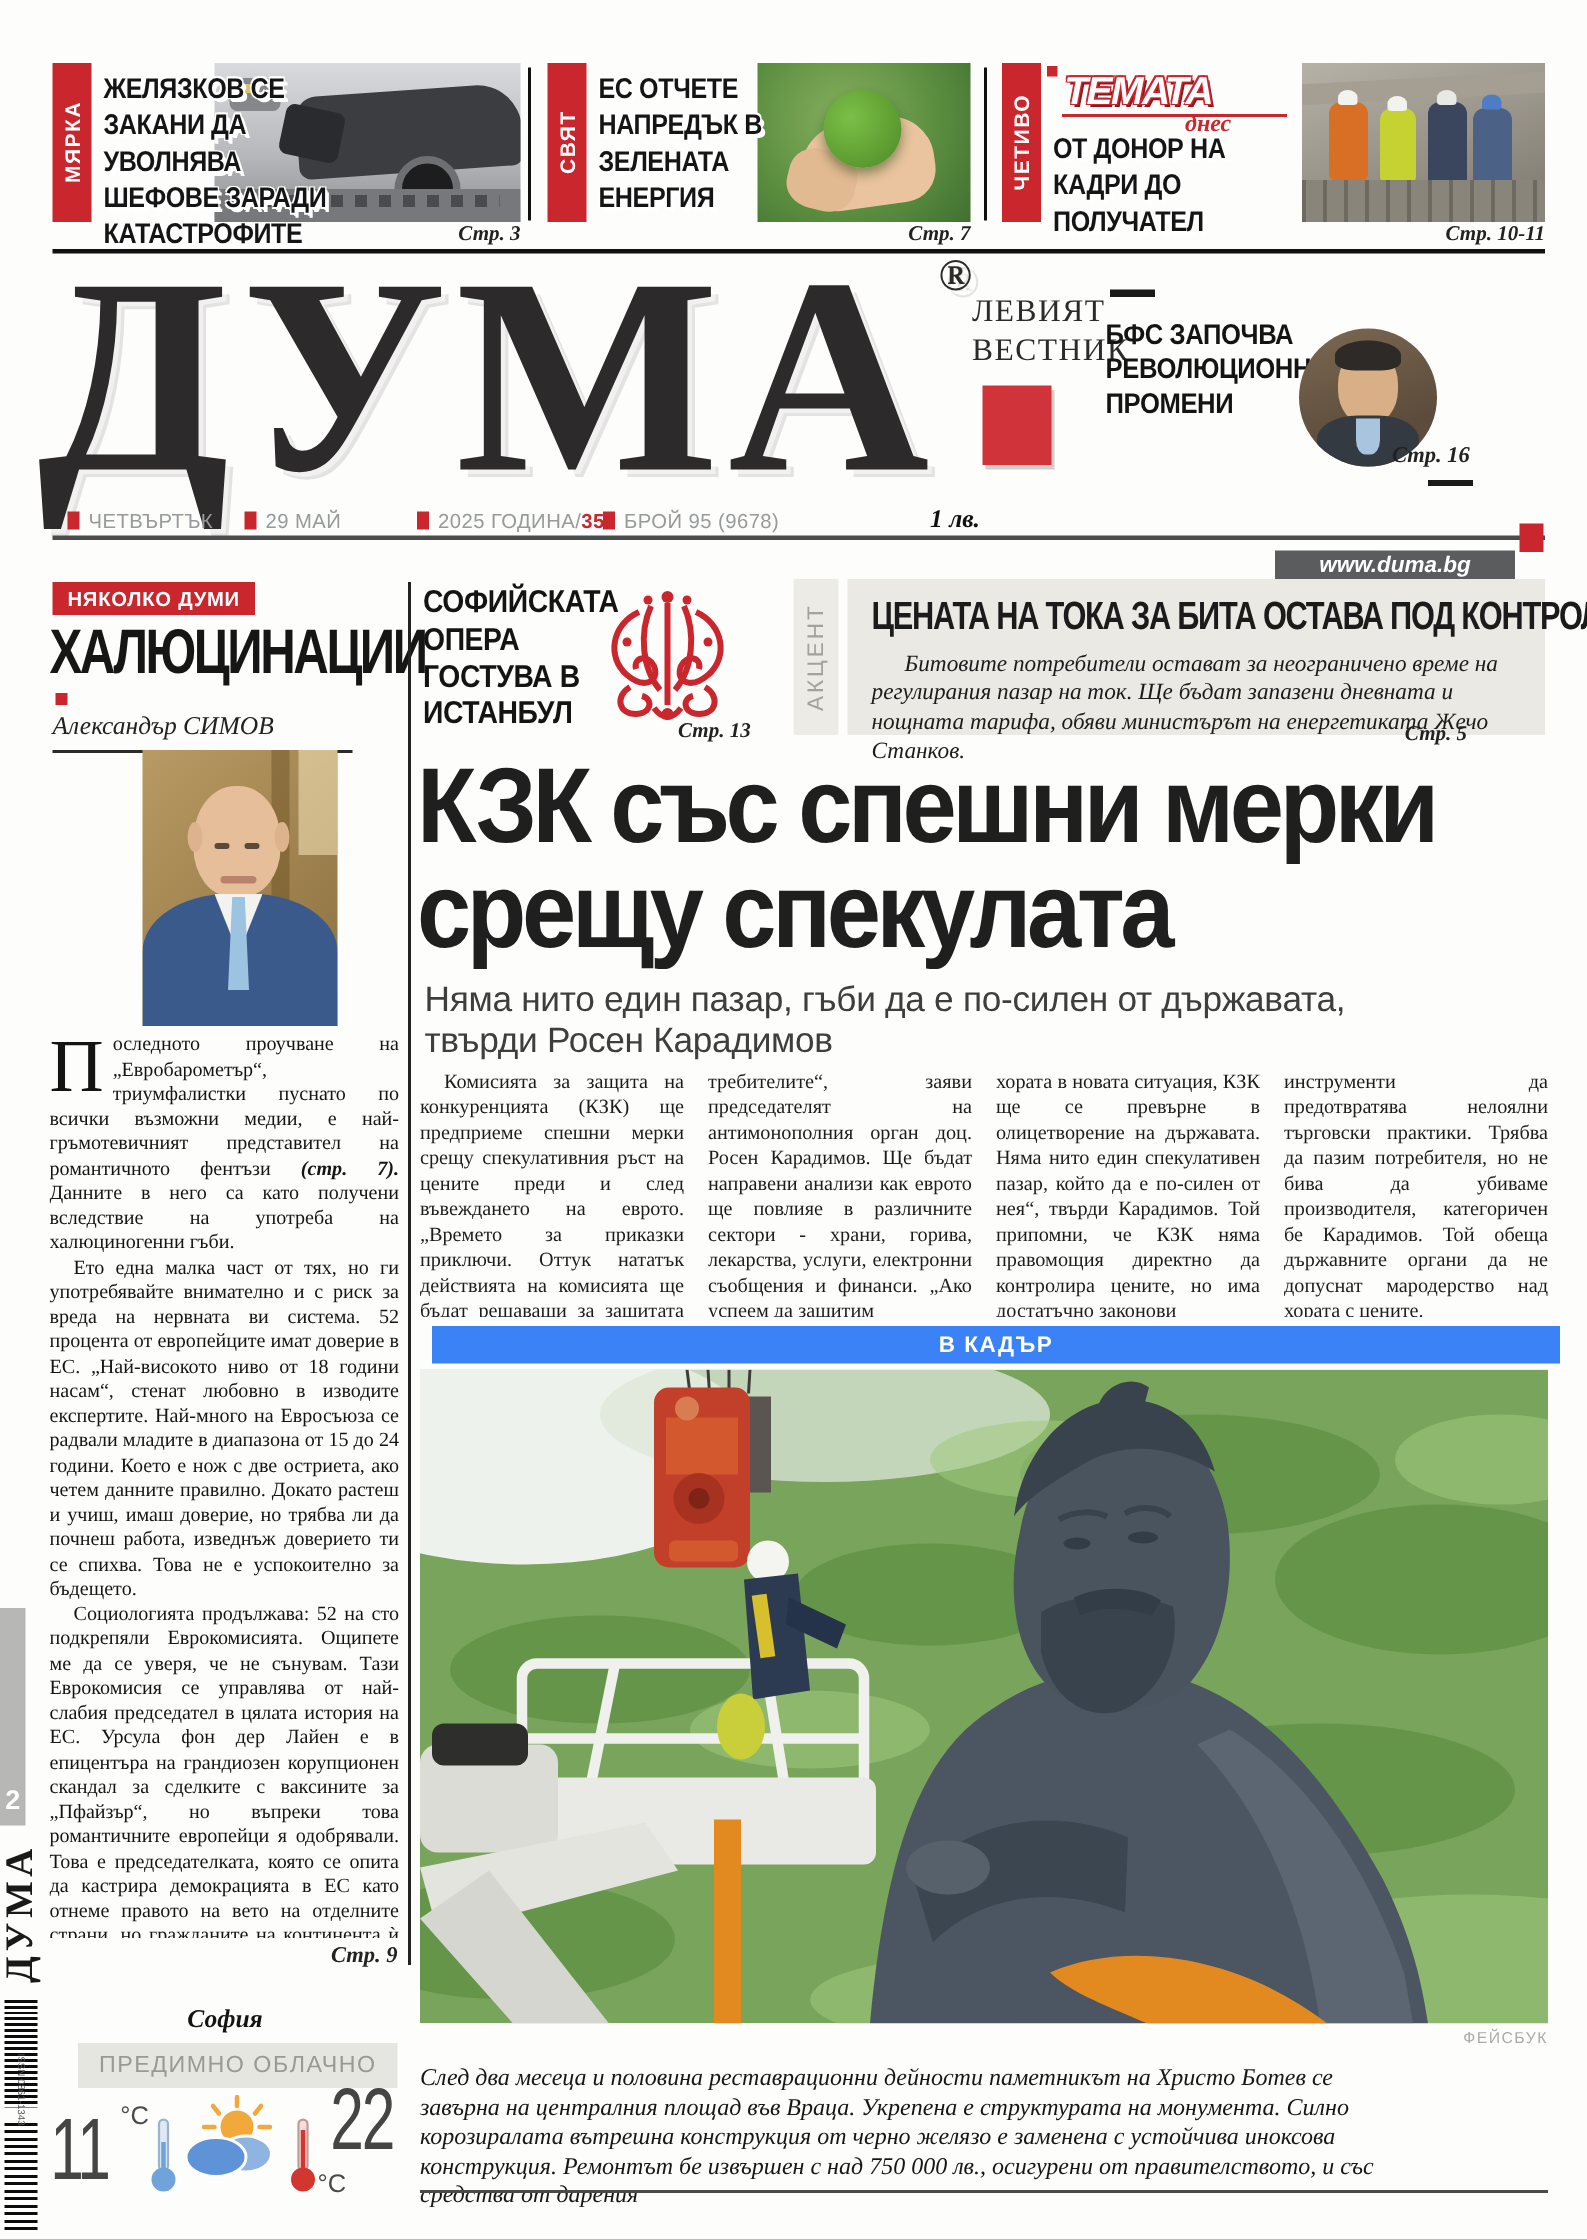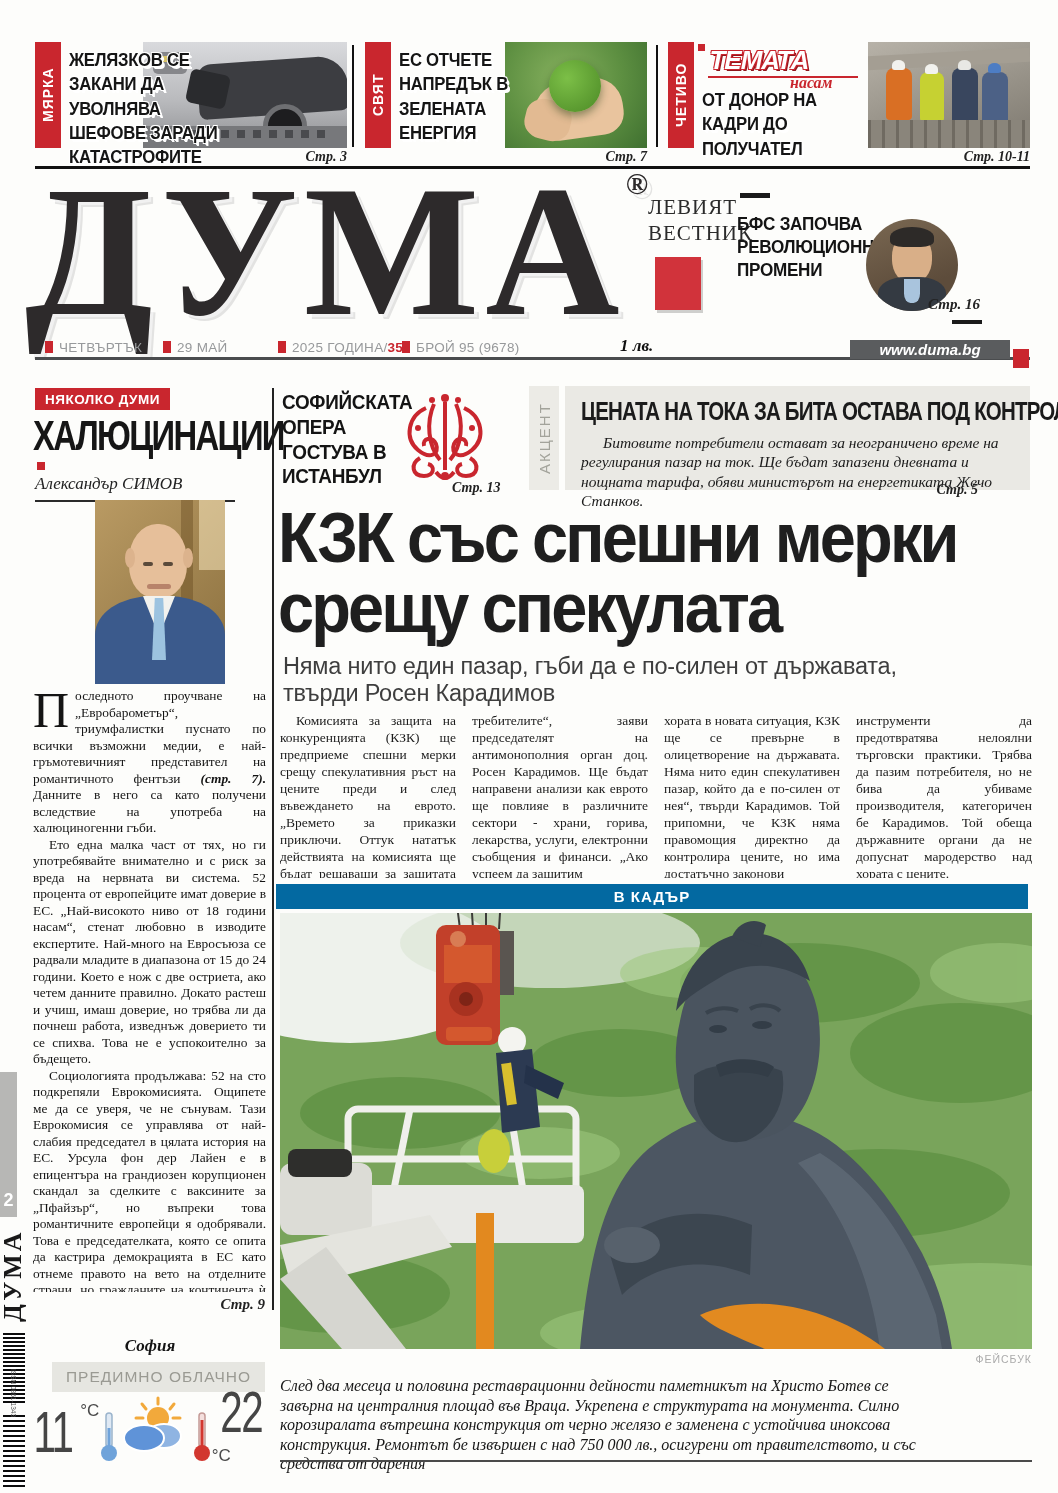--- a/index.html
+++ b/index.html
@@ -69,21 +69,21 @@
       <div class="abs" style="left:84px;top:26px;width:26px;height:56px;background:#39465e;border-radius:8px 8px 4px 4px;"></div>
       <div class="abs" style="left:90px;top:18px;width:13px;height:10px;background:#e8e8e4;border-radius:50% 50% 20% 20%;"></div>
       <div class="abs" style="left:114px;top:30px;width:26px;height:54px;background:#4c6186;border-radius:8px 8px 4px 4px;"></div>
       <div class="abs" style="left:120px;top:21px;width:13px;height:10px;background:#4d7dc4;border-radius:50% 50% 20% 20%;"></div>
       <div class="abs" style="left:0;top:78px;width:162px;height:28px;background:repeating-linear-gradient(90deg,#6f6a61 0 3px,#8a857b 3px 14px);"></div>
     </div>
     <div class="abs" style="left:30px;top:2px;">
       <span style="display:inline-block;width:7px;height:7px;background:#c9262e;vertical-align:18px;"></span>
       <span style="font:italic 800 26px 'Liberation Sans',sans-serif;color:#fff;letter-spacing:-1px;text-shadow:-1px -1px 0 #c9262e,1px -1px 0 #c9262e,-1px 1px 0 #c9262e,1px 1px 0 #c9262e,2px 2px 0 #8f161c;">ТЕМАТА</span>
       <div style="width:150px;height:2px;background:#c9262e;margin:0 0 0 10px;"></div>
-      <div style="font:italic 700 16px 'Liberation Serif',serif;color:#c9262e;margin:-4px 0 0 92px;">насам</div>
+      <div style="font:italic 700 16px 'Liberation Serif',serif;color:#c9262e;margin:-4px 0 0 92px;">днес</div>
     </div>
     <div class="ttitle" style="left:34px;top:46px;width:186px;">ОТ ДОНОР НА КАДРИ ДО ПОЛУЧАТЕЛ</div>
   </div>
 
   <div class="abs pref" style="left:35px;top:149px;width:312px;text-align:right;">Стр. 3</div>
   <div class="abs pref" style="left:365px;top:149px;width:282px;text-align:right;">Стр. 7</div>
   <div class="abs pref" style="left:668px;top:149px;width:362px;text-align:right;">Стр. 10-11</div>
   <div class="abs" style="left:35px;top:166px;width:995px;height:3px;background:#111;"></div>
 
   <div class="abs" style="left:25px;top:158px;font:700 186px 'Liberation Serif',serif;letter-spacing:6px;color:#2d2a2b;line-height:1;text-shadow:3px 3px 0 rgba(255,255,255,.5),5px 5px 0 rgba(150,150,150,.25);"><span>ДУМА</span><span style="font-size:30px;letter-spacing:0;vertical-align:120px;">®</span></div>
@@ -103,21 +103,21 @@
   </div>
   <div class="abs pref" style="left:928px;top:296px;font-size:15px;">Стр. 16</div>
   <div class="abs" style="left:952px;top:320px;width:30px;height:4px;background:#1a1a1a;"></div>
 
   <div class="dl" style="left:35px;margin-left:10px;"><span class="sq"></span><span>ЧЕТВЪРТЪК</span></div>
   <div class="dl" style="left:163px;"><span class="sq"></span><span>29 МАЙ</span></div>
   <div class="dl" style="left:278px;"><span class="sq"></span><span>2025 ГОДИНА/</span><span style="color:#c9262e;font-weight:700;">35</span></div>
   <div class="dl" style="left:402px;"><span class="sq"></span><span>БРОЙ 95 (9678)</span></div>
   <div class="abs" style="left:620px;top:336px;font:italic 700 17px 'Liberation Serif',serif;color:#111;">1 лв.</div>
   <div class="abs" style="left:35px;top:357px;width:995px;height:3px;background:#4a4c4e;"></div>
-  <div class="abs" style="left:850px;top:340px;width:160px;height:19px;background:#5a5c5e;color:#fff;font:italic 700 15px 'Liberation Sans',sans-serif;text-align:center;line-height:19px;">www.duma.bg</div>
+  <div class="abs" style="left:850px;top:367px;width:160px;height:19px;background:#5a5c5e;color:#fff;font:italic 700 15px 'Liberation Sans',sans-serif;text-align:center;line-height:19px;">www.duma.bg</div>
   <div class="abs" style="left:1013px;top:349px;width:16px;height:19px;background:#c9262e;"></div>
 
   <div class="abs" style="left:35px;top:388px;background:#c9262e;color:#fff;font:700 13.5px 'Liberation Sans',sans-serif;letter-spacing:.5px;padding:4px 10px 3px;">НЯКОЛКО ДУМИ</div>
   <div class="abs" style="left:33px;top:412px;font-size:40px;font-weight:700;letter-spacing:-2px;transform:scale(.82,1.05);transform-origin:left top;color:#161616;">ХАЛЮЦИНАЦИИ</div>
   <div class="abs" style="left:37px;top:462px;width:8px;height:8px;background:#c9262e;"></div>
   <div class="abs" style="left:35px;top:474px;font:italic 400 17px 'Liberation Serif',serif;color:#222;">Александър СИМОВ</div>
   <div class="abs" style="left:35px;top:500px;width:200px;height:2px;background:#2a2a2a;"></div>
 
   <div class="abs" style="left:95px;top:500px;width:130px;height:184px;overflow:hidden;background:linear-gradient(135deg,#b headers99a63,#8a6f3e);background:linear-gradient(135deg,#b99a63 0%,#8a6f3e 100%);">
     <div class="abs" style="left:86px;top:0;width:12px;height:184px;background:rgba(90,60,20,.35);"></div>
@@ -182,21 +182,21 @@
   <div class="abs" style="left:280px;top:712px;width:752px;height:166px;display:flex;gap:16px;overflow:hidden;">
     <div class="bodytext colp" style="width:176px;text-indent:16px;">Комисията за защита на конкуренцията (КЗК) ще предприеме спешни мерки срещу спекулативния ръст на цените преди и след въвеждането на еврото. „Времето за приказки приключи. Оттук нататък действията на комисията ще бъдат решаващи за защитата на по-</div>
     <div class="bodytext colp" style="width:176px;">требителите“, заяви председателят на антимонополния орган доц. Росен Карадимов. Ще бъдат направени анализи как еврото ще повлияе в различните сектори - храни, горива, лекарства, услуги, електронни съобщения и финанси. „Ако успеем да защитим</div>
     <div class="bodytext colp" style="width:176px;">хората в новата ситуация, КЗК ще се превърне в олицетворение на държавата. Няма нито един спекулативен пазар, който да е по-силен от нея“, твърди Карадимов. Той припомни, че КЗК няма правомощия директно да контролира цените, но има достатъчно законови</div>
     <div style="width:176px;">
       <div class="bodytext colp">инструменти да предотвратява нелоялни търговски практики. Трябва да пазим потребителя, но не бива да убиваме производителя, категоричен бе Карадимов. Той обеща държавните органи да не допуснат мародерство над хората с цените.</div>
 
     </div>
   </div>
 
-  <div class="abs" style="left:276px;top:884px;width:752px;height:25px;background:#0369a1;color:#fff;font:700 15px/25px 'Liberation Sans',sans-serif;text-align:center;letter-spacing:1px;">В КАДЪР</div>
+  <div class="abs" style="left:288px;top:884px;width:752px;height:25px;background:#3b82f6;color:#fff;font:700 15px/25px 'Liberation Sans',sans-serif;text-align:center;letter-spacing:1px;">В КАДЪР</div>
 
   <div class="abs" style="left:280px;top:913px;width:752px;height:436px;overflow:hidden;">
     <svg width="752" height="436" viewBox="0 0 752 436">
       <rect width="752" height="436" fill="#79a45b"></rect>
       <ellipse cx="70" cy="55" rx="160" ry="75" fill="#eef2ec"></ellipse>
       <ellipse cx="270" cy="30" rx="150" ry="45" fill="#dde7d8" opacity=".75"></ellipse>
       <g fill="#578c3c" opacity=".6">
         <ellipse cx="520" cy="70" rx="120" ry="40"></ellipse>
           <ellipse cx="680" cy="140" rx="110" ry="50"></ellipse>
         <ellipse cx="340" cy="150" rx="90" ry="34"></ellipse>

